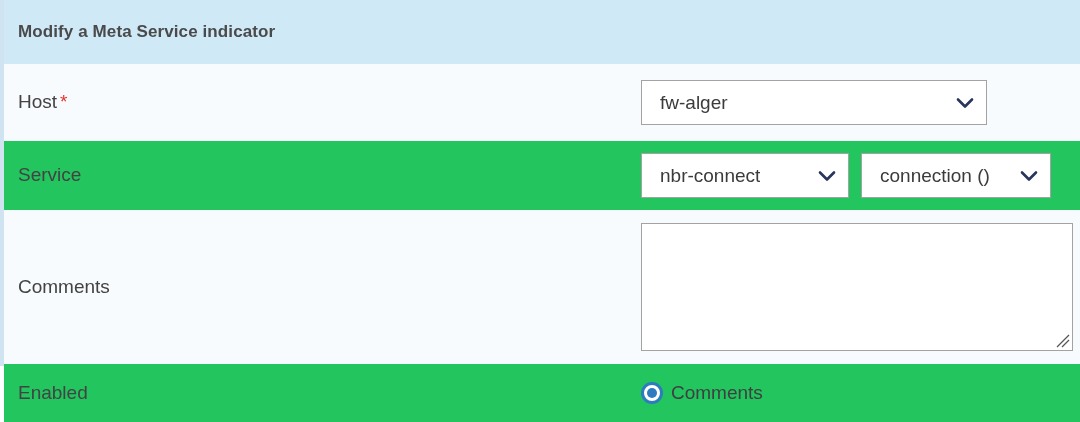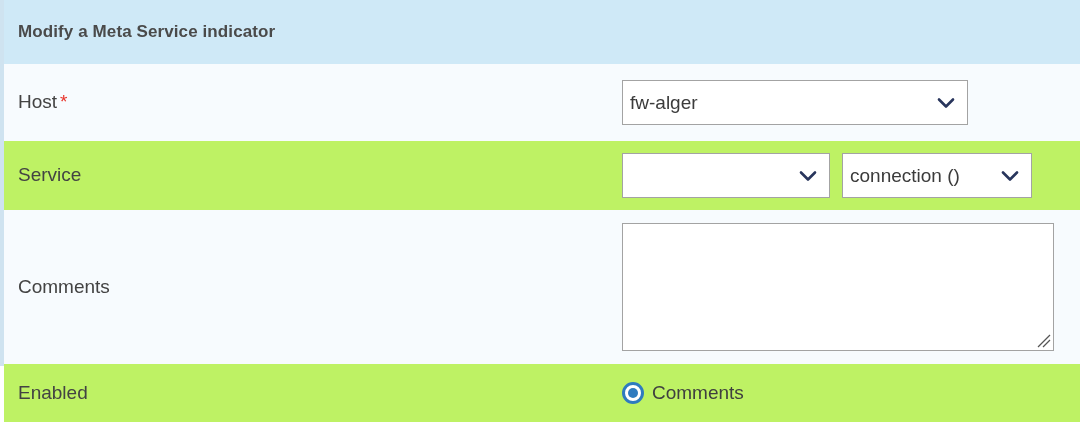--- a/index.html
+++ b/index.html
@@ -42,23 +42,24 @@
     letter-spacing: 0.1px;
   }
 
   
   .form-row {
     display: flex;
     align-items: center;
     box-sizing: border-box;
     padding-left: 14px;
     padding-right: 10px;
+    gap: 19px;
   }
   .form-row.odd  { background: #f7fbfe; }
-  .form-row.even { background: #bef264; justify-content: space-between; }
+  .form-row.even { background: #22c55e; justify-content: space-between; }
 
   .row-host     { height: 77px; flex: 0 0 77px; }
   .row-service  { height: 69px; flex: 0 0 69px; }
   .row-comments { height: 154px; flex: 0 0 154px; }
   .row-status   { height: 58px; flex: 0 0 58px; }
 
   .field-label {
     width: 604px;
     flex: 0 0 604px;
     font-size: 19px;
@@ -79,21 +80,21 @@
 
   
   .select-box {
     position: relative;
     box-sizing: border-box;
     background: #ffffff;
     border: 1px solid #a3a3a3;
     height: 45px;
     display: flex;
     align-items: center;
-    padding-left: 7px;
+    padding-left: 18px;
     padding-right: 36px;
     cursor: pointer;
   }
   .select-box .select-value {
     font-size: 19px;
     color: #3b3b3b;
     white-space: nowrap;
     overflow: hidden;
     text-overflow: ellipsis;
   }
@@ -213,20 +214,21 @@
       </div>
     </div>
   </div>
 
   <div class="form-row row-service even">
     <div class="field-label">
       <span>Service</span>
     </div>
     <div class="field-control">
       <div class="select-box select-service">
+        <span class="select-value">nbr-connect</span>
         <span class="chevron">
           <svg width="18" height="12" viewBox="0 0 18 12" xmlns="http://www.w3.org/2000/svg">
             <path d="M2 2.5 L9 9.5 L16 2.5" fill="none" stroke="#28355c" stroke-width="2.6" stroke-linecap="round" stroke-linejoin="round"></path>
           </svg>
         </span>
       </div>
       <div class="select-box select-metric">
         <span class="select-value">connection ()</span>
         <span class="chevron">
           <svg width="18" height="12" viewBox="0 0 18 12" xmlns="http://www.w3.org/2000/svg">

